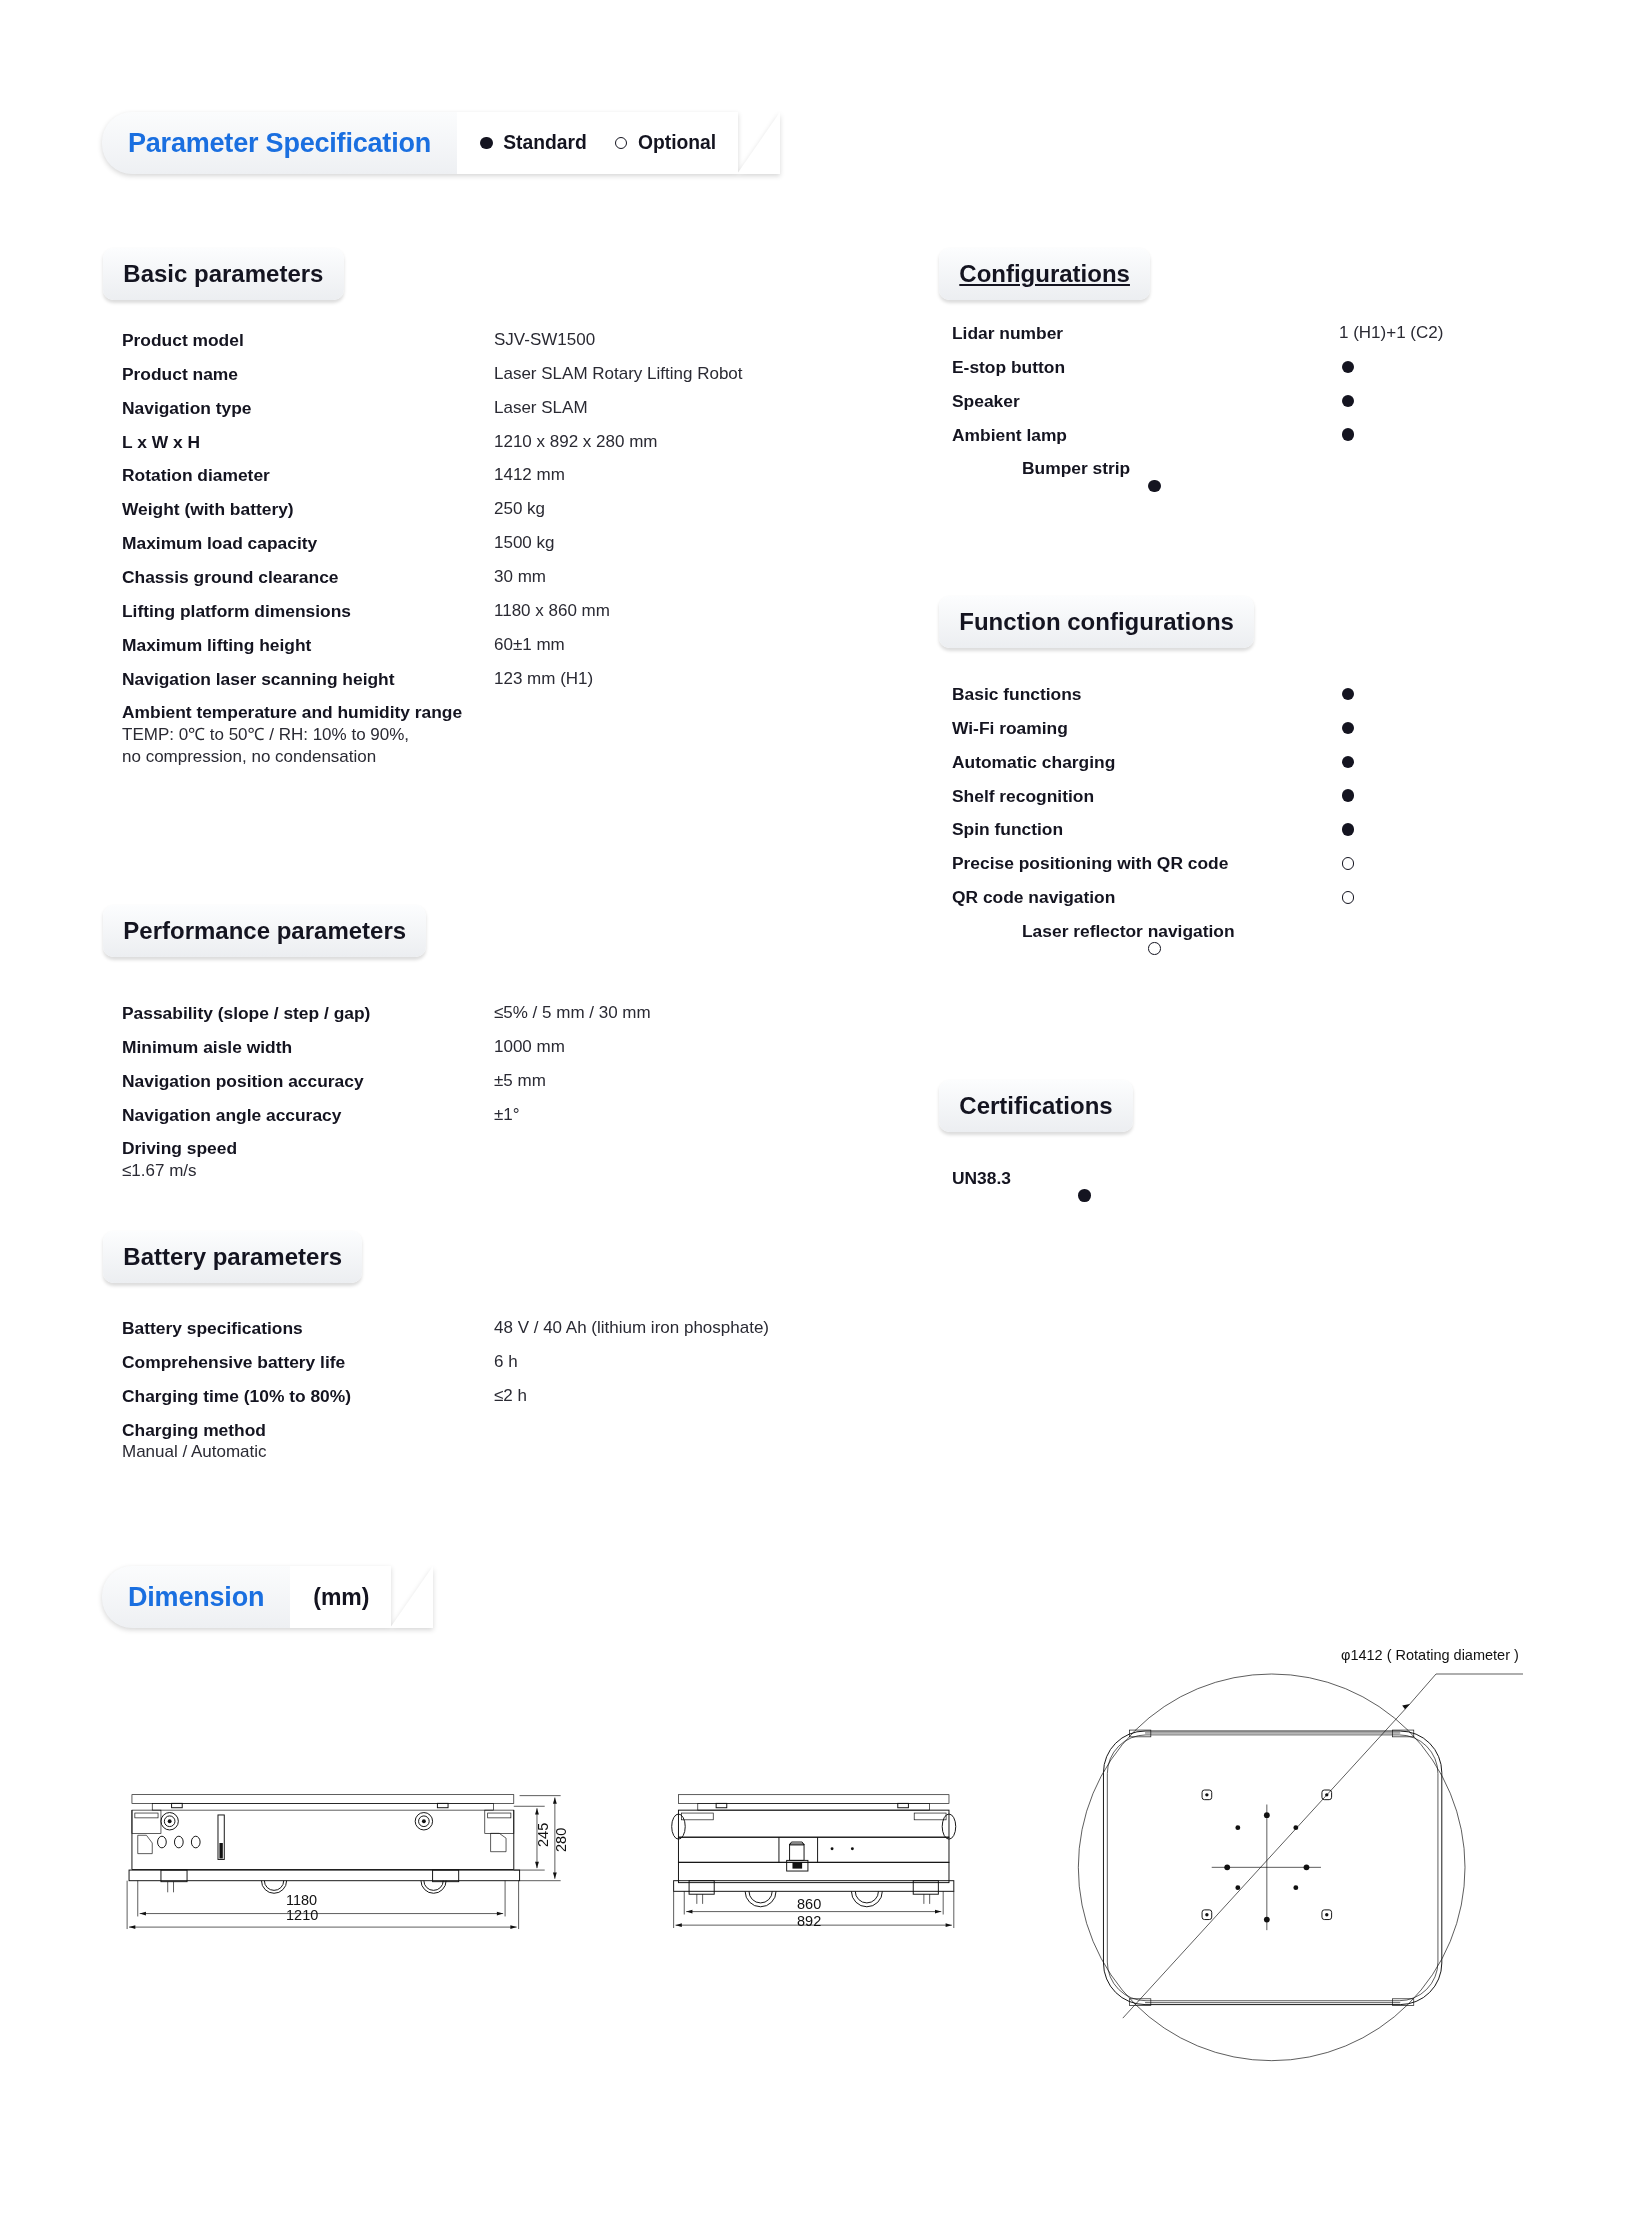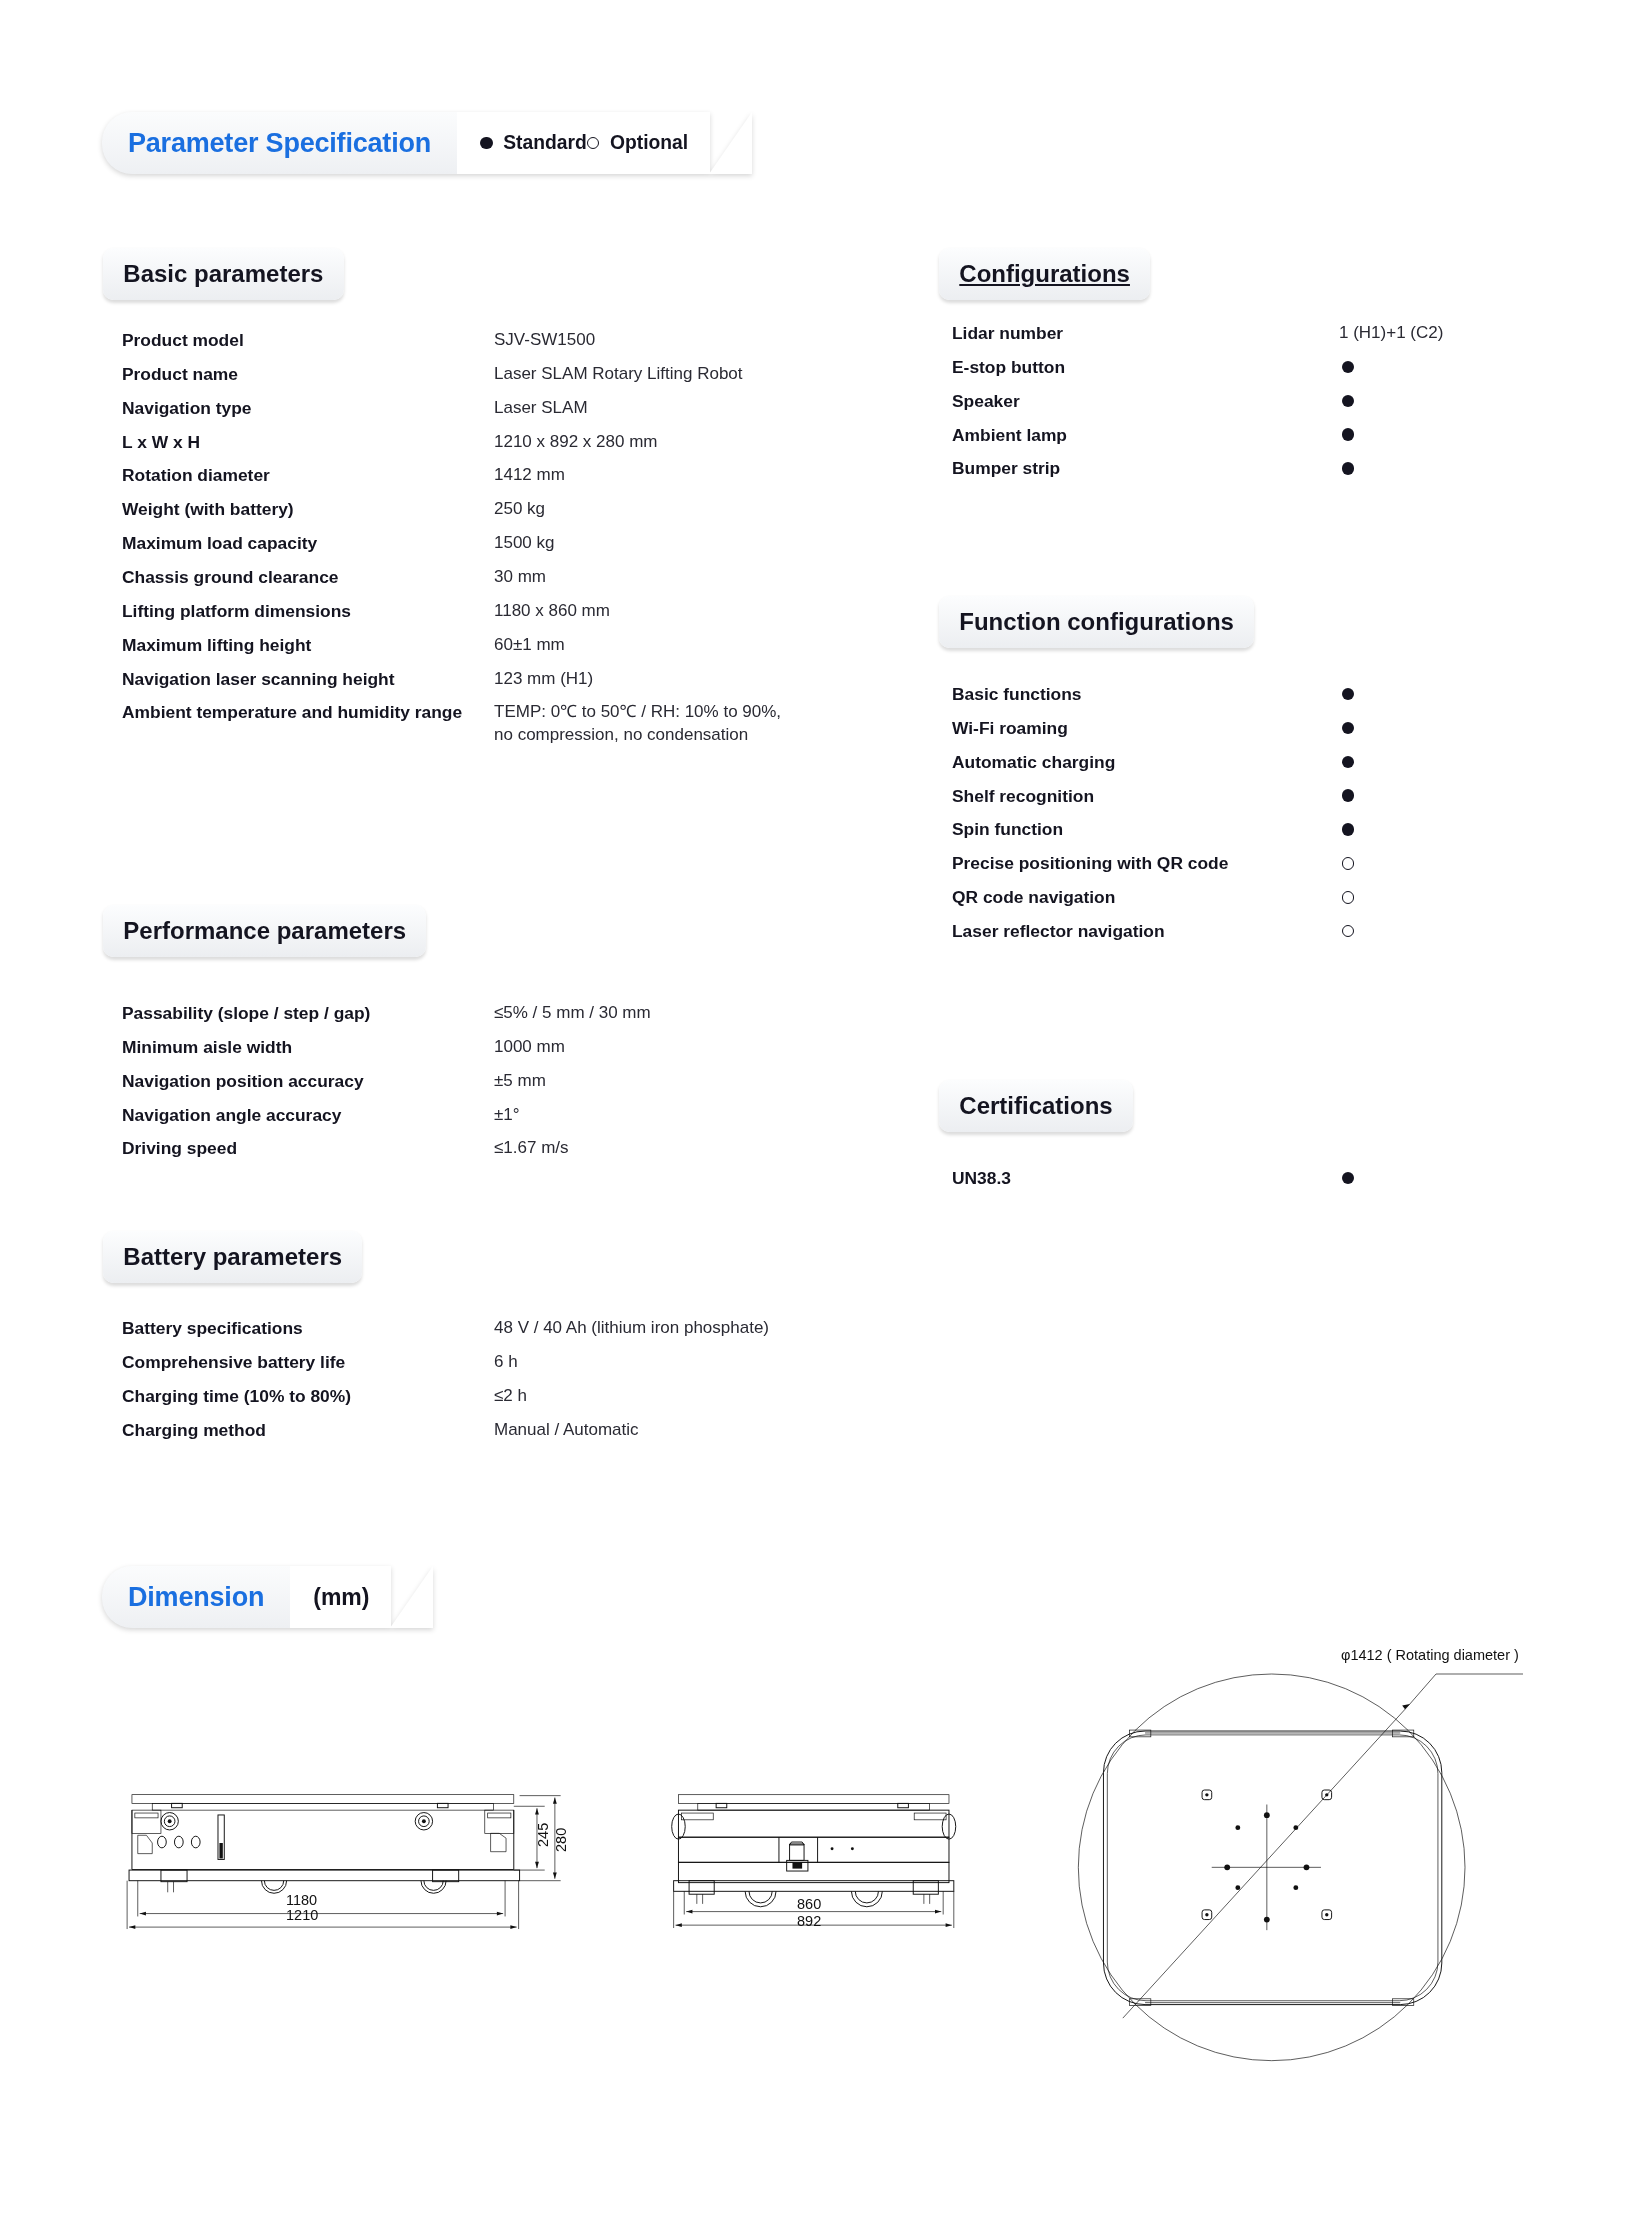--- a/index.html
+++ b/index.html
@@ -43,21 +43,21 @@
   }
   .banner-right::after {
     content: "";
     position: absolute;
     right: -42px; top: 0;
     width: 0; height: 0;
     border-style: solid;
     border-width: 0 0 62px 43px;
     border-color: transparent transparent #ffffff transparent;
   }
-  .legend-group { display: flex; align-items: center; gap: 10.6px; }
+  .legend-group { display: flex; align-items: center; gap: 10.6px; margin-right: 28px; }
   .legend-group:last-child { margin-right: 0; }
   .legend-label { font-size: 19.3px; font-weight: bold; color: #141420; }
   .dot-solid {
     width: 12.6px; height: 12.6px; border-radius: 50%;
     background: #141420; display: inline-block; flex: none;
   }
   .dot-hollow {
     width: 12.6px; height: 12.6px; border-radius: 50%;
     border: 1.5px solid #141420; background: transparent;
     display: inline-block; flex: none;
@@ -77,21 +77,21 @@
     color: #141420; white-space: nowrap;
   }
 
   
   .spec-block { position: absolute; }
   .spec-row {
     display: flex;
     align-items: flex-start;
     margin-bottom: 11.6px;
   }
-  .spec-row:last-child { margin-bottom: 0; }
+  .spec-row:last-child { margin-bottom: 0; flex-direction: column; }
   .spec-label {
     font-size: 17.4px; font-weight: bold; color: #141420;
     line-height: 1.28;
   }
   .spec-value {
     font-size: 17px; font-weight: normal; color: #2a2a33;
     line-height: 1.3;
     white-space: pre-line;
   }
   

